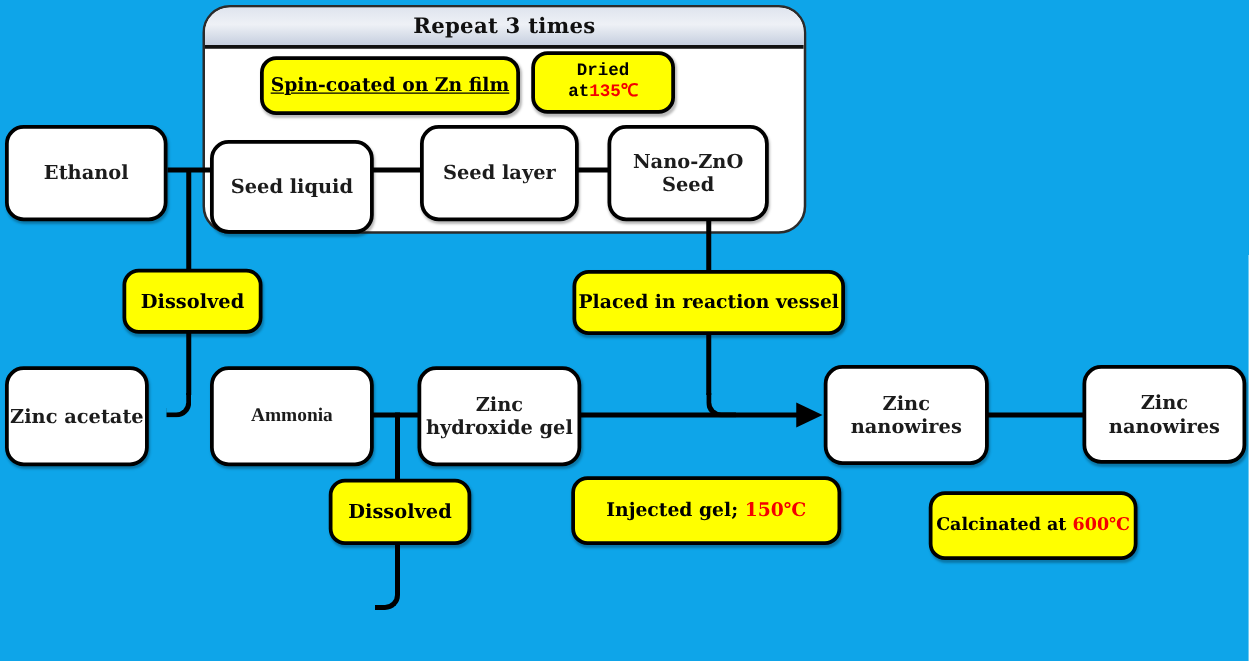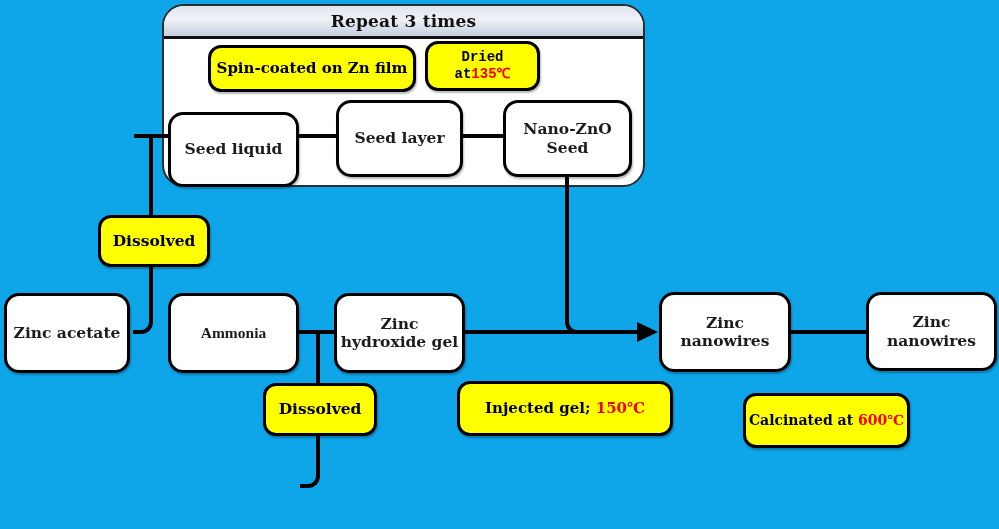--- a/index.html
+++ b/index.html
@@ -75,58 +75,64 @@
 
   <div class="line" style="left:463px;top:330px;width:177px;height:4px;"></div>
   <div class="arrow-right" style="left:637px;top:322px;"></div>
 
   <div class="line" style="left:297px;top:330px;width:39px;height:4px;"></div>
   <div class="line" style="left:316px;top:330px;width:4px;height:142px;"></div>
   <div class="elbow elbow-br" style="left:300px;top:468px;width:20px;height:20px;"></div>
 
   <div class="line" style="left:789px;top:330px;width:79px;height:4px;"></div>
 
-  <div class="box yellow fs15" style="left:208px;top:45px;width:208px;height:47px;">
+  <div class="box yellow fs15" style="left:208px;top:45px;width:208px;height:47px;text-decoration:underline;">
     <span>Spin-coated on Zn film</span>
   </div>
 
   <div class="box yellow mono" style="left:425px;top:41px;width:115px;height:50px;">
     <span>Dried</span>
     <span><span>at</span><span class="red">135℃</span></span>
   </div>
 
   <div class="box yellow" style="left:98px;top:215px;width:112px;height:52px;">
     <span>Dissolved</span>
   </div>
 
+  <div class="box yellow fs15" style="left:458px;top:216px;width:218px;height:52px;">
+    <span>Placed in reaction vessel</span>
+  </div>
 
   <div class="box yellow fs15" style="left:457px;top:381px;width:216px;height:55px;">
     <span><span>Injected gel; </span><span class="red">150℃</span></span>
   </div>
 
   <div class="box yellow fs14" style="left:743px;top:393px;width:167px;height:55px;">
     <span><span>Calcinated at </span><span class="red">600℃</span></span>
   </div>
 
   <div class="box yellow" style="left:263px;top:383px;width:114px;height:53px;">
     <span>Dissolved</span>
   </div>
 
+  <div class="box" style="left:4px;top:100px;width:130px;height:77px;">
+    <span>Ethanol</span>
+  </div>
   <div class="box" style="left:168px;top:100px;width:131px;height:75px;margin-top:12px;">
     <span>Seed liquid</span>
   </div>
   <div class="box" style="left:336px;top:100px;width:127px;height:77px;">
     <span>Seed layer</span>
   </div>
-  <div class="box" style="left:503px;top:100px;width:129px;height:77px;">
+  <div class="box" style="left:486px;top:100px;width:129px;height:77px;">
     <span>Nano-ZnO</span>
     <span>Seed</span>
   </div>
 
-  <div class="box" style="left:4px;top:293px;width:126px;height:80px;">
+  <div class="box" style="left:4px;top:293px;width:115px;height:80px;">
     <span>Zinc acetate</span>
   </div>
   <div class="box" style="left:168px;top:293px;width:131px;height:80px;font-family:Liberation Serif, serif;">
     <span>Ammonia</span>
   </div>
   <div class="box" style="left:334px;top:293px;width:131px;height:80px;">
     <span>Zinc</span>
     <span>hydroxide gel</span>
   </div>
   <div class="box" style="left:659px;top:292px;width:132px;height:80px;">

